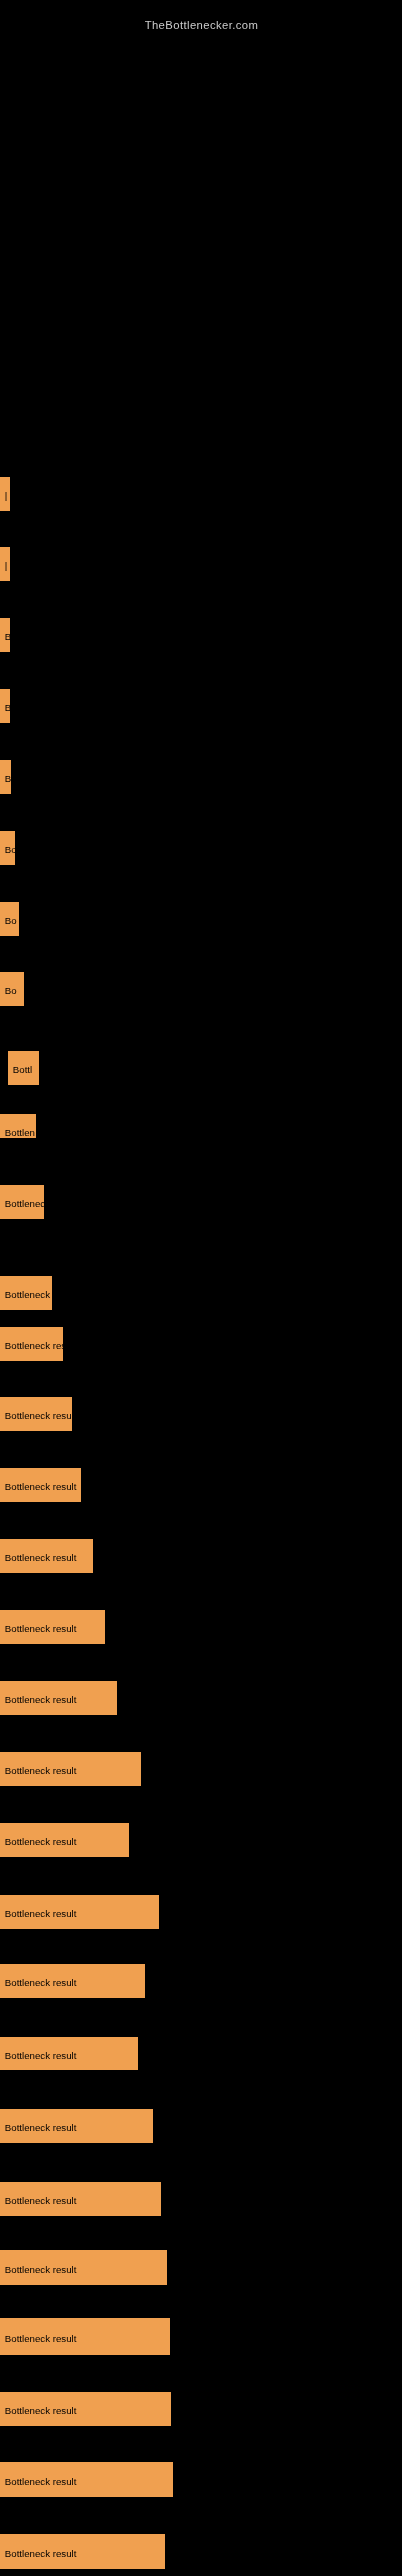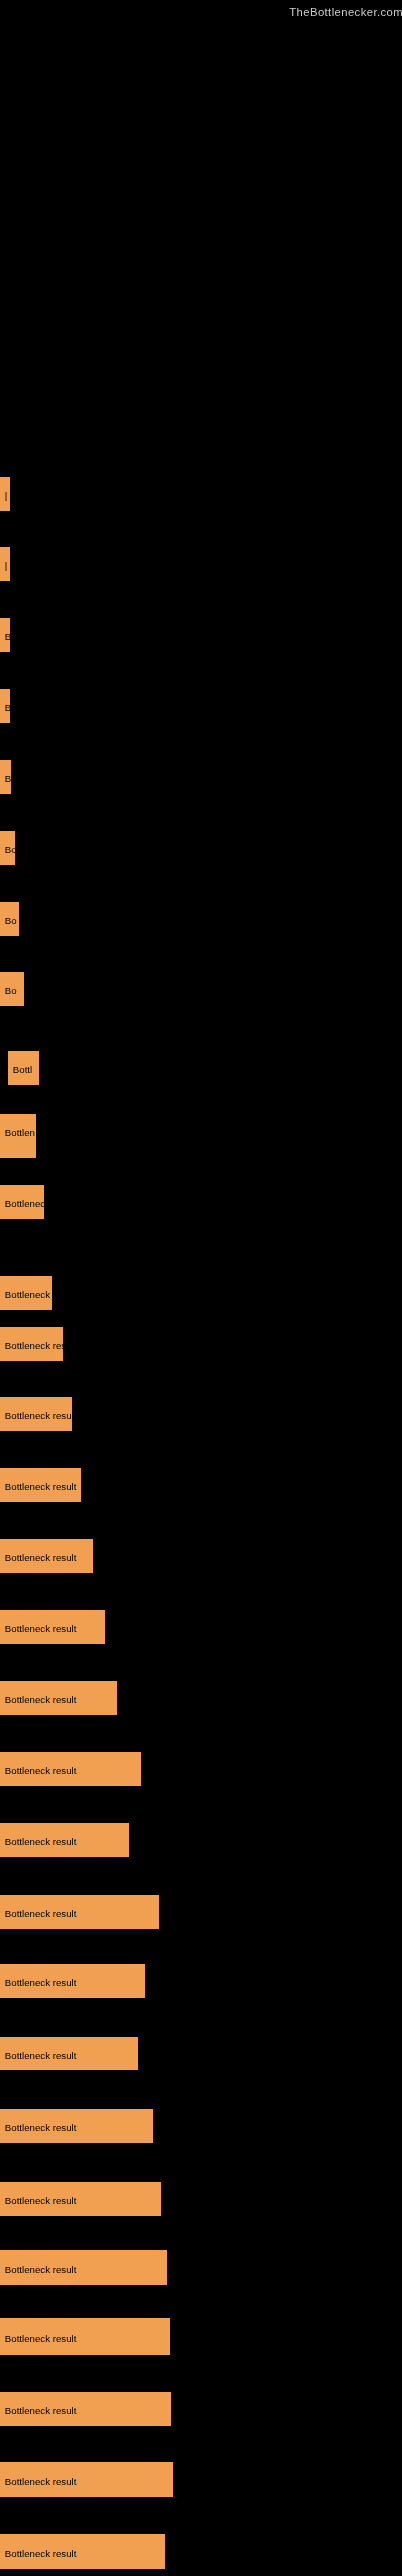--- a/index.html
+++ b/index.html
@@ -8,22 +8,22 @@
       width: 403px;
       min-height: 2576px;
       font-family: Arial, sans-serif;
       position: relative;
       overflow-x: hidden;
     }
 
     .site-title {
       color: #ccc;
       font-size: 11.3px;
-      text-align: right;
-      padding-top: 6px;
+      text-align: center;
+      padding-top: 19px;
       letter-spacing: 0.4px;
     }
 
     .bottleneck-item {
       position: absolute;
       left: 0;
       background-color: #f0a050;
       color: #000;
       font-size: 9.7px;
       font-weight: 500;
@@ -51,21 +51,21 @@
     <div class="bottleneck-item" style="top: 1964px; width: 145px; height: 34px; line-height: 34px;">Bottleneck result</div>
     <div class="bottleneck-item" style="top: 1823px; width: 129px; height: 34px; line-height: 34px;">Bottleneck result</div>
     <div class="bottleneck-item" style="top: 1681px; width: 117px; height: 34px; line-height: 34px;">Bottleneck result</div>
     <div class="bottleneck-item" style="top: 1610px; width: 105px; height: 34px; line-height: 34px;">Bottleneck result</div>
     <div class="bottleneck-item" style="top: 1539px; width: 93px; height: 34px; line-height: 34px;">Bottleneck result</div>
     <div class="bottleneck-item" style="top: 1468px; width: 81px; height: 34px; line-height: 34px;">Bottleneck result</div>
     <div class="bottleneck-item" style="top: 1397px; width: 72px; height: 34px; line-height: 34px;">Bottleneck result</div>
     <div class="bottleneck-item" style="top: 1327px; width: 63px; height: 34px; line-height: 34px;">Bottleneck res</div>
     <div class="bottleneck-item" style="top: 1276px; width: 52px; height: 34px; line-height: 34px;">Bottleneck</div>
     <div class="bottleneck-item" style="top: 1185px; width: 44px; height: 34px; line-height: 34px;">Bottlenec</div>
-    <div class="bottleneck-item" style="top: 1114px; width: 36px; height: 44px; line-height: 34px;">Bottlen</div>
+    <div class="bottleneck-item" style="top: 1114px; width: 36px; height: 24px; line-height: 34px;">Bottlen</div>
     <div class="bottleneck-item" style="top: 1051px; width: 31px; height: 34px; line-height: 34px; margin-left: 8px;">Bottl</div>
     <div class="bottleneck-item" style="top: 972px; width: 24px; height: 34px; line-height: 34px;">Bo</div>
     <div class="bottleneck-item" style="top: 902px; width: 19.3px; height: 34px; line-height: 34px;">Bo</div>
     <div class="bottleneck-item" style="top: 831px; width: 14.5px; height: 34px; line-height: 34px;">Bo</div>
     <div class="bottleneck-item" style="top: 760px; width: 11.3px; height: 34px; line-height: 34px;">B</div>
     <div class="bottleneck-item" style="top: 689px; width: 8px; height: 34px; line-height: 34px;">B</div>
     <div class="bottleneck-item" style="top: 618px; width: 6.4px; height: 34px; line-height: 34px;">B</div>
     <div class="bottleneck-item" style="top: 547px; width: 4.8px; height: 34px; line-height: 34px;">|</div>
     <div class="bottleneck-item" style="top: 477px; width: 4px; height: 34px; line-height: 34px;">|</div>
   </div>

